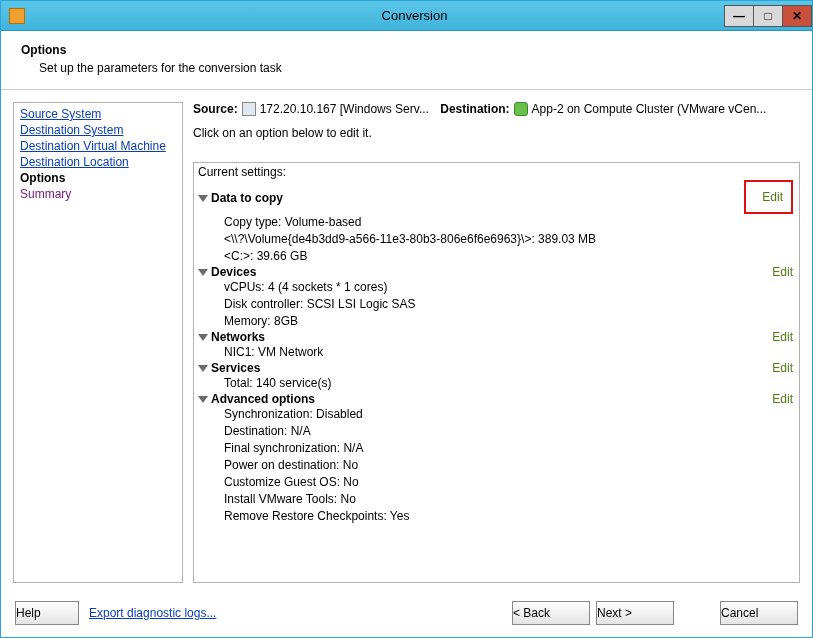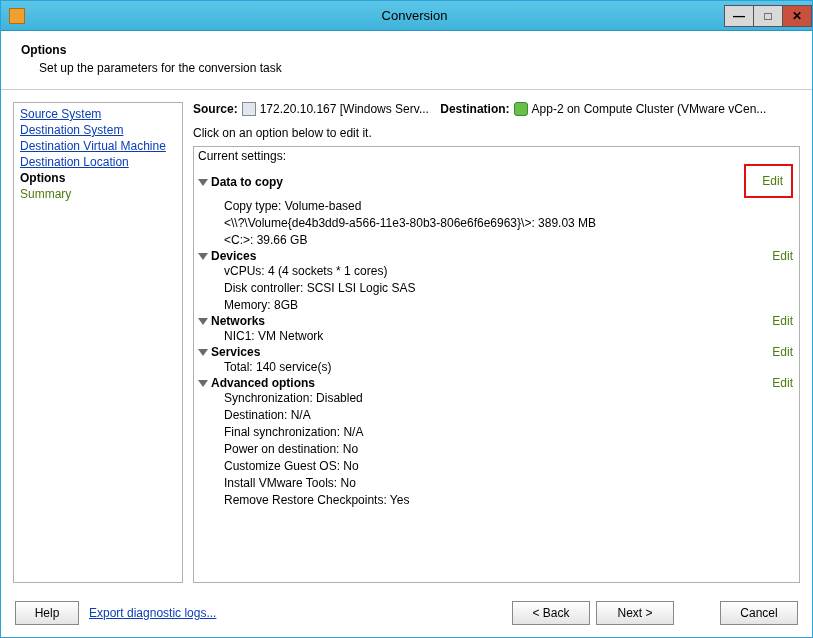--- a/index.html
+++ b/index.html
@@ -96,21 +96,21 @@
   }
   .sidebar .current {
     display: block;
     font-weight: bold;
     margin-bottom: 2px;
     font-size: 12px;
   }
   .sidebar .plain {
     display: block;
     margin-bottom: 2px;
-    color: #4d7c0f;
+    color: #701a75;
     font-size: 12px;
   }
   .main {
     flex: 1;
     margin-left: 10px;
     display: flex;
     flex-direction: column;
     overflow: hidden;
   }
   .srcdst {
@@ -130,20 +130,21 @@
     flex-shrink: 0;
   }
   .mini-ico.green { background: #6abf4b; border-color: #3a8a2a; border-radius: 3px; }
   .instr { margin: 10px 0 6px 0; font-size: 12px; }
   .settings-box {
     flex: 1;
     border: 1px solid #b0b0b0;
     position: relative;
     overflow: hidden;
     display: flex;
+    margin-top: 16px;
   }
   .settings-scroll {
     flex: 1;
     overflow-y: scroll;
     padding: 1px 4px 4px 4px;
     font-size: 12px;
   }
   .settings-scroll::-webkit-scrollbar { width: 16px; }
   .settings-scroll::-webkit-scrollbar-track { background: #e8e8e8; }
   .settings-scroll::-webkit-scrollbar-thumb { background: #c0c0c0; border: 1px solid #999; }
@@ -185,21 +186,20 @@
   .footer {
     display: flex;
     align-items: center;
     padding: 10px 14px 12px 14px;
     gap: 10px;
   }
   .footer .btn {
     border: 1px solid #888;
     background: linear-gradient(#fff, #e4e4e4);
     padding: 4px 0;
-    text-align: center;
     font-size: 12px;
     cursor: default;
   }
   .btn.help { width: 64px; }
   .explink {
     color: #0b3db5;
     text-decoration: underline;
     cursor: pointer;
   }
   .footer .nav { margin-left: auto; display: flex; gap: 6px; }

